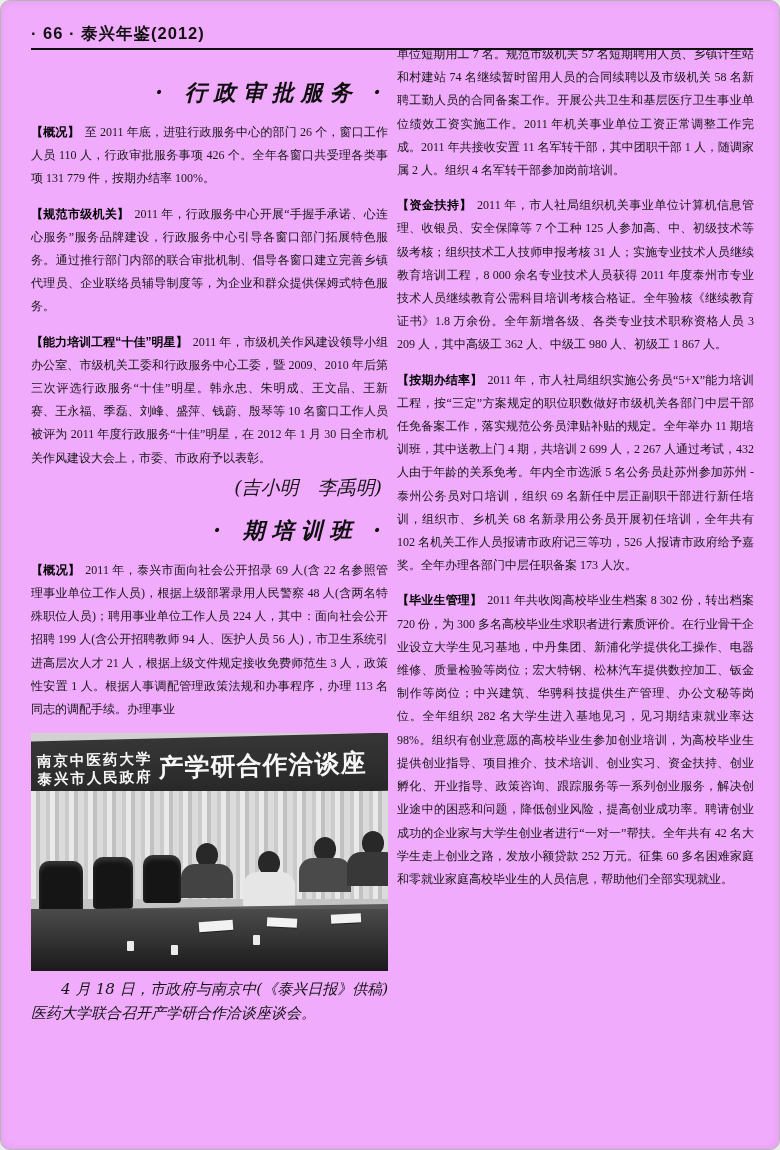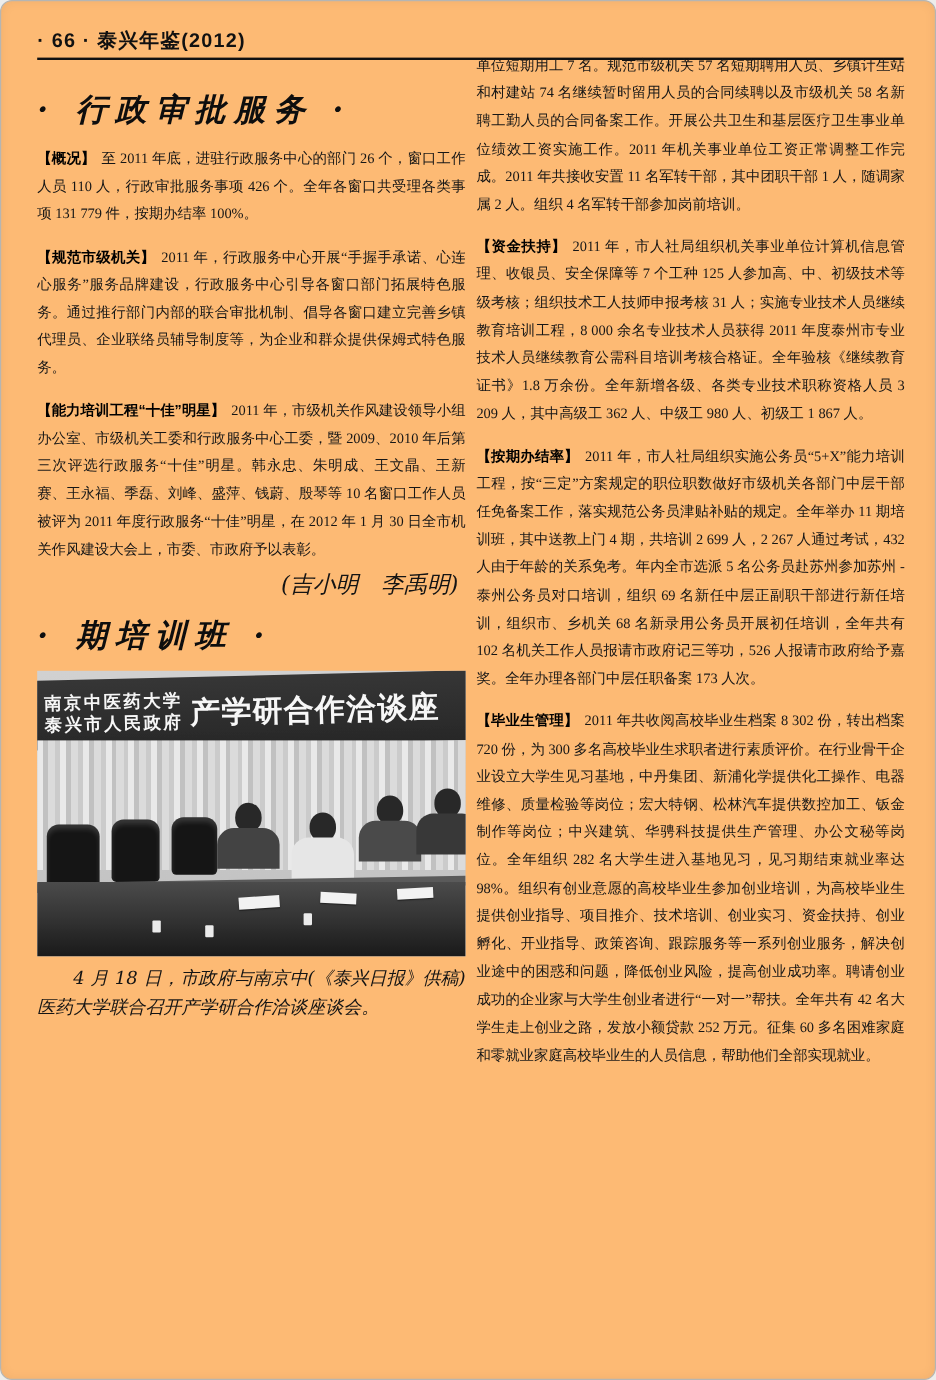--- a/index.html
+++ b/index.html
@@ -1,40 +1,40 @@
 <!DOCTYPE html>
 <html lang="zh"><head>
 <meta charset="utf-8">
 <style>
   * { margin:0; padding:0; box-sizing:border-box; }
   html,body { width:780px; height:1150px; }
   body { background:#ededeb; font-family:"Liberation Serif", serif; }
   .page {
     position:relative; width:780px; height:1150px;
-    background:#fdba74; color:#141414;
+    background:#f0abfc; color:#141414;
     border:1px solid #b5b5b2; border-radius:10px;
     box-shadow: inset 0 0 10px rgba(0,0,0,.06);
     overflow:hidden;
   }
   .header {
     position:absolute; top:22px; left:30px; width:722px;
     font-family:"Liberation Sans", sans-serif;
     font-weight:700; font-size:16.5px; letter-spacing:1px; color:#111;
   }
   .header-rule {
     position:absolute; top:47px; left:30px; width:722px; height:2.4px;
     background:#111;
   }
   .col { position:absolute; top:60px; width:357px; }
   .col-left  { left:30px; }
   .col-right { left:396px; top:42px; }
 
   .sec-title {
     font-family:"DejaVu Serif", serif; font-style:italic;
-    font-weight:600; font-size:26px; text-align:left;
+    font-weight:600; font-size:22px; text-align:right;
     letter-spacing:7px; color:#0e0e0e;
     margin:16px 0 14px 0; line-height:30px; white-space:nowrap;
   }
   .para {
     font-size:12px; line-height:23.2px;
     text-align:justify; text-justify:inter-ideograph;
     margin-bottom:12px; color:#161616;
   }
   .para-label {
     font-family:"Liberation Sans", sans-serif;
@@ -114,20 +114,21 @@
     <p class="para"><span class="para-label">【概况】</span><span>至 2011 年底，进驻行政服务中心的部门 26 个，窗口工作人员 110 人，行政审批服务事项 426 个。全年各窗口共受理各类事项 131 779 件，按期办结率 100%。</span></p>
 
     <p class="para"><span class="para-label">【规范市级机关】</span><span>2011 年，行政服务中心开展“手握手承诺、心连心服务”服务品牌建设，行政服务中心引导各窗口部门拓展特色服务。通过推行部门内部的联合审批机制、倡导各窗口建立完善乡镇代理员、企业联络员辅导制度等，为企业和群众提供保姆式特色服务。</span></p>
 
     <p class="para"><span class="para-label">【能力培训工程“十佳”明星】</span><span>2011 年，市级机关作风建设领导小组办公室、市级机关工委和行政服务中心工委，暨 2009、2010 年后第三次评选行政服务“十佳”明星。韩永忠、朱明成、王文晶、王新赛、王永福、季磊、刘峰、盛萍、钱蔚、殷琴等 10 名窗口工作人员被评为 2011 年度行政服务“十佳”明星，在 2012 年 1 月 30 日全市机关作风建设大会上，市委、市政府予以表彰。</span></p>
 
     <p class="attribution">(吉小明　李禹明)</p>
 
     <div class="sec-title">· 期培训班 ·</div>
 
+    <p class="para"><span class="para-label">【概况】</span><span>2011 年，泰兴市面向社会公开招录 69 人(含 22 名参照管理事业单位工作人员)，根据上级部署录用人民警察 48 人(含两名特殊职位人员)；聘用事业单位工作人员 224 人，其中：面向社会公开招聘 199 人(含公开招聘教师 94 人、医护人员 56 人)，市卫生系统引进高层次人才 21 人，根据上级文件规定接收免费师范生 3 人，政策性安置 1 人。根据人事调配管理政策法规和办事程序，办理 113 名同志的调配手续。办理事业</span></p>
 
     <div class="photo">
       <div class="banner">
         <div class="banner-left">
           <div>南京中医药大学</div>
           <div>泰兴市人民政府</div>
         </div>
         <div class="banner-main">产学研合作洽谈座</div>
       </div>
       <div class="curtain"></div>

